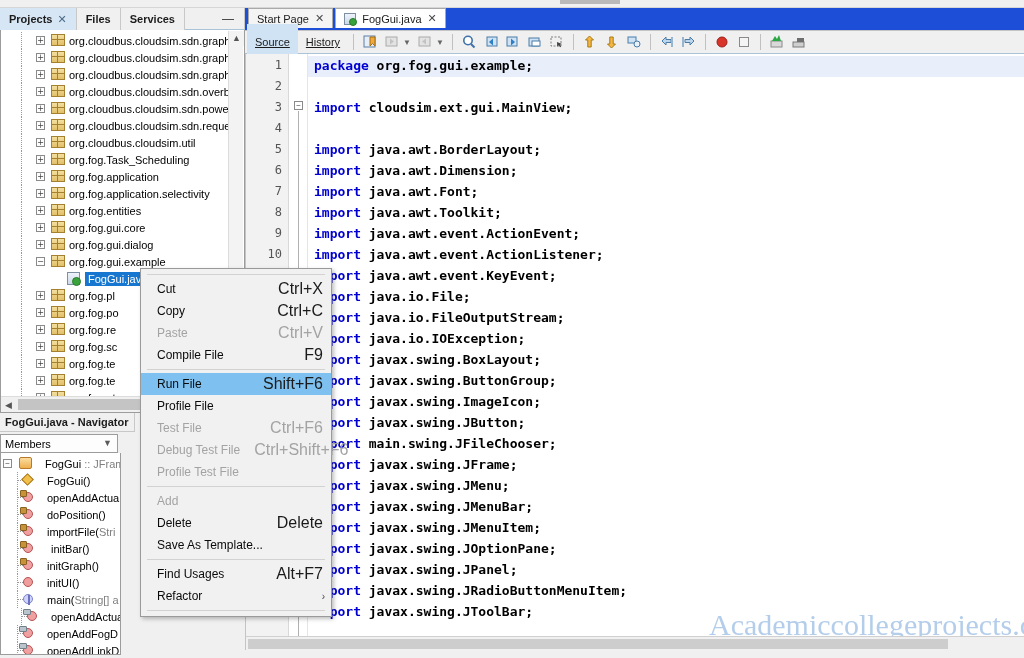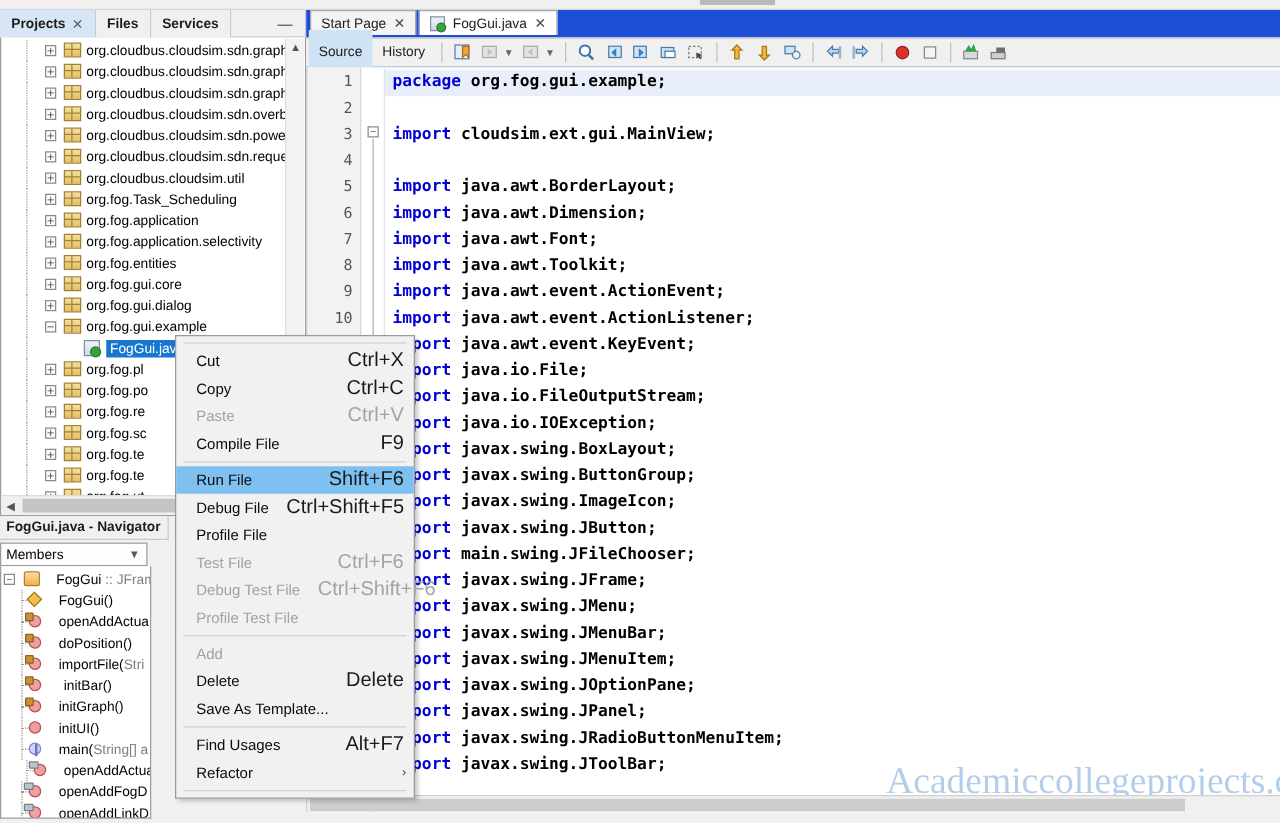--- a/index.html
+++ b/index.html
@@ -225,21 +225,21 @@
     border-radius: 50%; background: #39a33b; border: 1px solid #2b7a2c;
   }
 
   .toolbar {
     height: 24px; background: #f0f0f0;
     border-top: 1px solid #c4c4c4; border-bottom: 1px solid #a9c4d8;
     display: flex; align-items: center; padding-left: 2px;
   }
   .tbtn {
     height: 37px; padding: 4px 8px; display: flex; align-items: center;
-    font-size: 11px; color: #1c1c1c;
+    font-size: 11px; color: #1c1c1c; text-decoration: underline;
   }
   .tbtn.active { background: #cfe3f5; }
   .tsep { width: 1px; height: 16px; background: #c0c0c0; margin: 0 5px; }
   .ticon {
     width: 16px; height: 16px; margin: 0 3px; position: relative;
     display: inline-block;
   }
   .ticon svg { display: block; }
   .tdrop { font-size: 8px; color: #666; margin-right: 3px; }
 
@@ -807,24 +807,20 @@
       <div class="mitem">
         <span class="mlabel">Compile File</span>
         <span class="maccel">F9</span>
       </div>
       <div class="msep"></div>
       <div class="mitem selected">
         <span class="mlabel">Run File</span>
         <span class="maccel">Shift+F6</span>
       </div>
       <div class="mitem">
-        <span class="mlabel">Debug File</span>
-        <span class="maccel">Ctrl+Shift+F5</span>
-      </div>
-      <div class="mitem">
         <span class="mlabel">Profile File</span>
       </div>
       <div class="mitem disabled">
         <span class="mlabel">Test File</span>
         <span class="maccel">Ctrl+F6</span>
       </div>
       <div class="mitem disabled">
         <span class="mlabel">Debug Test File</span>
         <span class="maccel">Ctrl+Shift+F6</span>
       </div>

